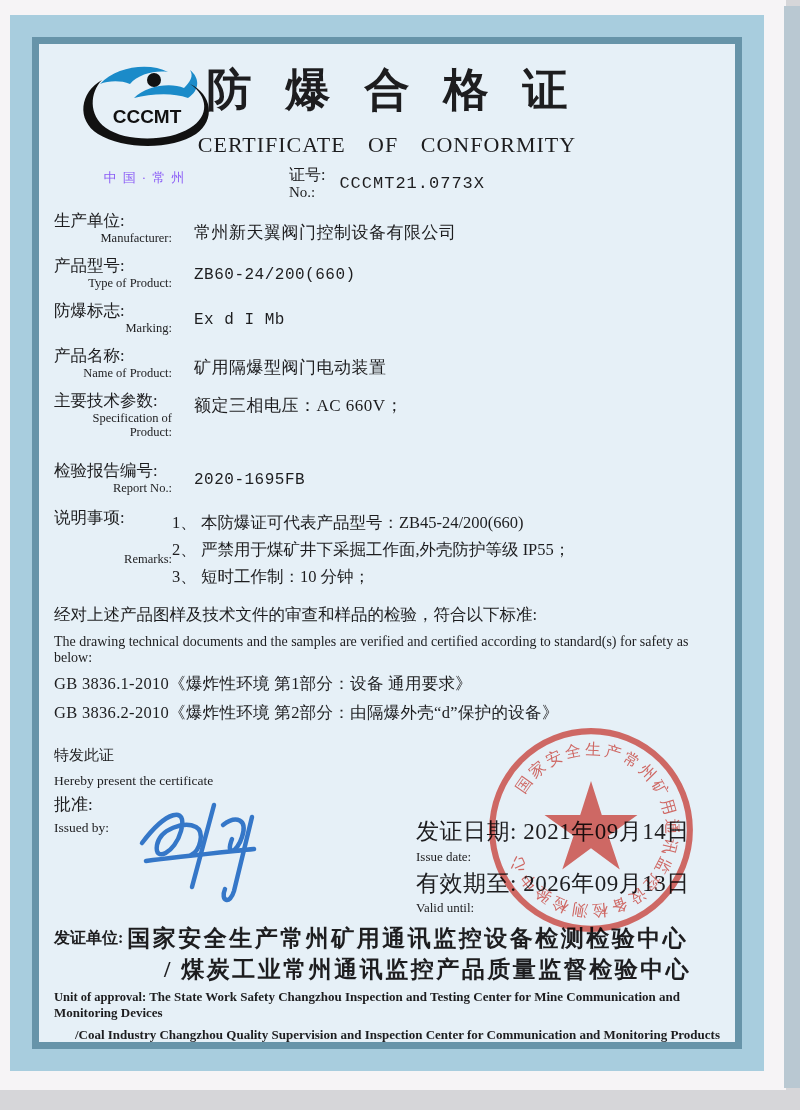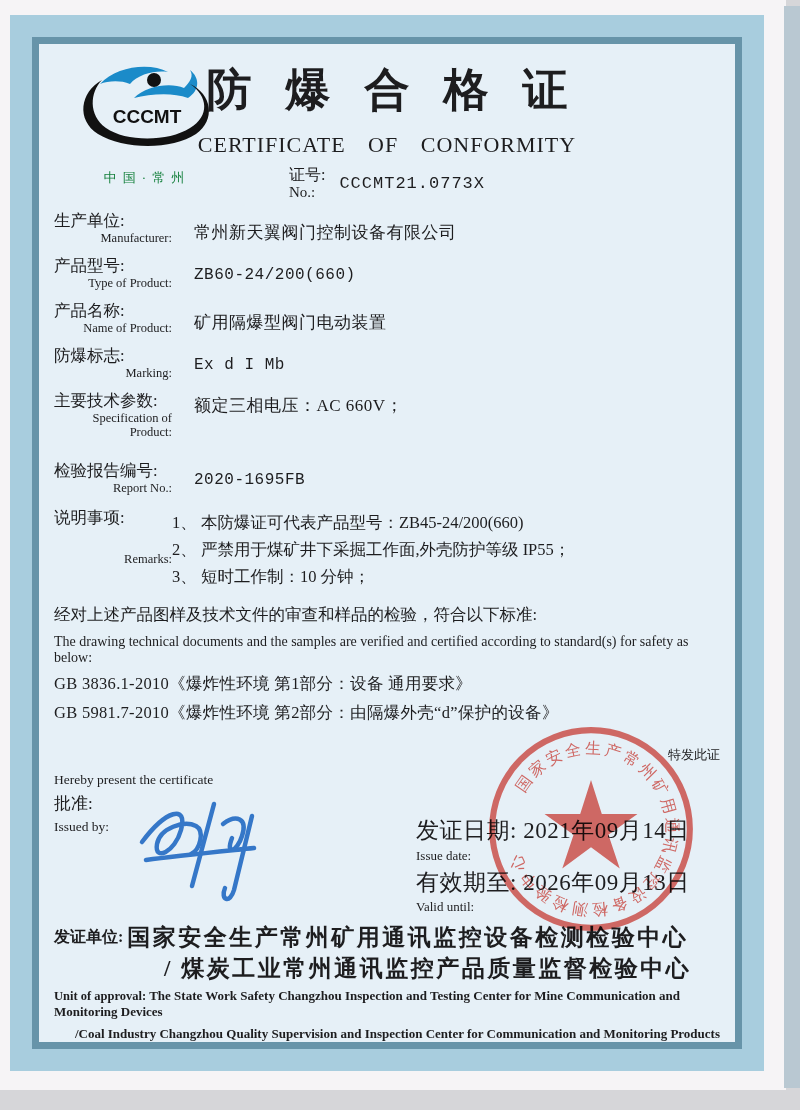--- a/index.html
+++ b/index.html
@@ -7,21 +7,21 @@
          font-family:"Liberation Serif","DejaVu Serif",serif;color:#1d1d1f;}
   .paper{position:absolute;left:0;top:0;width:786px;height:1090px;background:#f6f4f6;}
   .scan-edge{position:absolute;right:0;top:6px;width:16px;height:1082px;background:#b9c8d2;}
   .band{position:absolute;left:10px;top:15px;width:754px;height:1056px;background:#a8cdde;}
   .content{position:absolute;left:22px;top:22px;right:22px;bottom:22px;
            border:7px solid #6794a9;background:#e6f0f7;box-sizing:border-box;
            padding:0 15px;overflow:hidden;}
   
   .header{position:relative;height:168px;}
   .logo{position:absolute;left:8px;top:14px;width:170px;text-align:center;}
-  .logo-region{font-size:13px;letter-spacing:6px;color:#15803d;margin-top:2px;}
+  .logo-region{font-size:13px;letter-spacing:6px;color:#8b5cf6;margin-top:2px;}
   .title-cn{text-align:center;font-size:45px;font-weight:600;letter-spacing:34px;
             padding-left:34px;padding-top:16px;}
   .title-en{text-align:center;font-size:22px;letter-spacing:1px;word-spacing:16px;margin-top:12px;}
   .certno{display:flex;justify-content:center;margin-top:8px;}
   .certno-labels{text-align:left;line-height:1.15;}
   .certno-cn{font-size:16px;}
   .certno-en{font-size:15px;}
   .certno-value{font-size:17px;margin-left:14px;margin-top:8px;letter-spacing:1px;
                 font-family:"Liberation Mono","DejaVu Sans Mono",monospace;}
   
@@ -33,21 +33,21 @@
   .f-value.mono{font-family:"Liberation Mono","DejaVu Sans Mono",monospace;font-size:16px;}
   .gap{height:22px;}
   .remarks{display:flex;margin-top:2px;}
   .remark-list{flex:1;font-size:16.5px;line-height:1.65;}
   
   .statement{margin-top:14px;}
   .st-cn{font-size:16.5px;}
   .st-en{font-size:14px;margin-top:8px;}
   .std{font-size:16.5px;margin-top:7px;letter-spacing:.3px;}
   
-  .present-cn{font-size:13px;margin-top:22px;text-align:right;}
+  .present-cn{font-size:15px;margin-top:22px;}
   .present-en{font-size:13.5px;margin-top:8px;}
   .issue-area{position:relative;height:128px;margin-top:4px;}
   .approve-cn{position:absolute;left:0;top:0;font-size:17px;}
   .approve-en{position:absolute;left:0;top:27px;font-size:13.5px;}
   .signature{position:absolute;left:72px;top:-2px;}
   .dates{position:absolute;left:362px;top:26px;line-height:1.1;}
   .d-row{font-size:23px;letter-spacing:.5px;}
   .d-en{font-size:13px;margin:5px 0 7px 0;}
   .stamp{position:absolute;left:430px;top:-70px;opacity:.8;mix-blend-mode:multiply;z-index:5;}
   
@@ -100,31 +100,31 @@
       </div>
       <div class="field">
         <div class="f-label">
           <div class="f-cn">产品型号:</div>
           <div class="f-en">Type of Product:</div>
         </div>
         <div class="f-value mono">ZB60-24/200(660)</div>
       </div>
       <div class="field">
         <div class="f-label">
+          <div class="f-cn">防爆标志:</div>
+          <div class="f-en">Marking:</div>
+        </div>
+        <div class="f-value mono">Ex d I Mb</div>
+      </div>
+      <div class="field">
+        <div class="f-label">
           <div class="f-cn">产品名称:</div>
           <div class="f-en">Name of Product:</div>
         </div>
         <div class="f-value">矿用隔爆型阀门电动装置</div>
-      </div>
-      <div class="field">
-        <div class="f-label">
-          <div class="f-cn">防爆标志:</div>
-          <div class="f-en">Marking:</div>
-        </div>
-        <div class="f-value mono">Ex d I Mb</div>
       </div>
       <div class="field">
         <div class="f-label">
           <div class="f-cn">主要技术参数:</div>
           <div class="f-en">Specification of Product:</div>
         </div>
         <div class="f-value" style="padding-top:2px">额定三相电压：AC 660V；</div>
       </div>
 
       <div class="gap"></div>
@@ -146,21 +146,21 @@
           <div>1、 本防爆证可代表产品型号：ZB45-24/200(660)</div>
           <div>2、 严禁用于煤矿井下采掘工作面,外壳防护等级 IP55；</div>
           <div>3、 短时工作制：10 分钟；</div>
         </div>
       </div>
 
       <div class="statement">
         <div class="st-cn">经对上述产品图样及技术文件的审查和样品的检验，符合以下标准:</div>
         <div class="st-en">The drawing technical documents and the samples are verified and certified according to standard(s) for safety as below:</div>
         <div class="std">GB 3836.1-2010《爆炸性环境 第1部分：设备 通用要求》</div>
-        <div class="std">GB 5981.7-2010《爆炸性环境 第2部分：由隔爆外壳“d”保护的设备》</div>
+        <div class="std">GB 3836.2-2010《爆炸性环境 第2部分：由隔爆外壳“d”保护的设备》</div>
       </div>
 
       <div class="present-cn">特发此证</div>
       <div class="present-en">Hereby present the certificate</div>
 
       <div class="issue-area">
         <div class="approve-cn">批准:</div>
         <div class="approve-en">Issued by:</div>
 
         <svg class="signature" width="180" height="115" viewBox="0 0 180 115">

